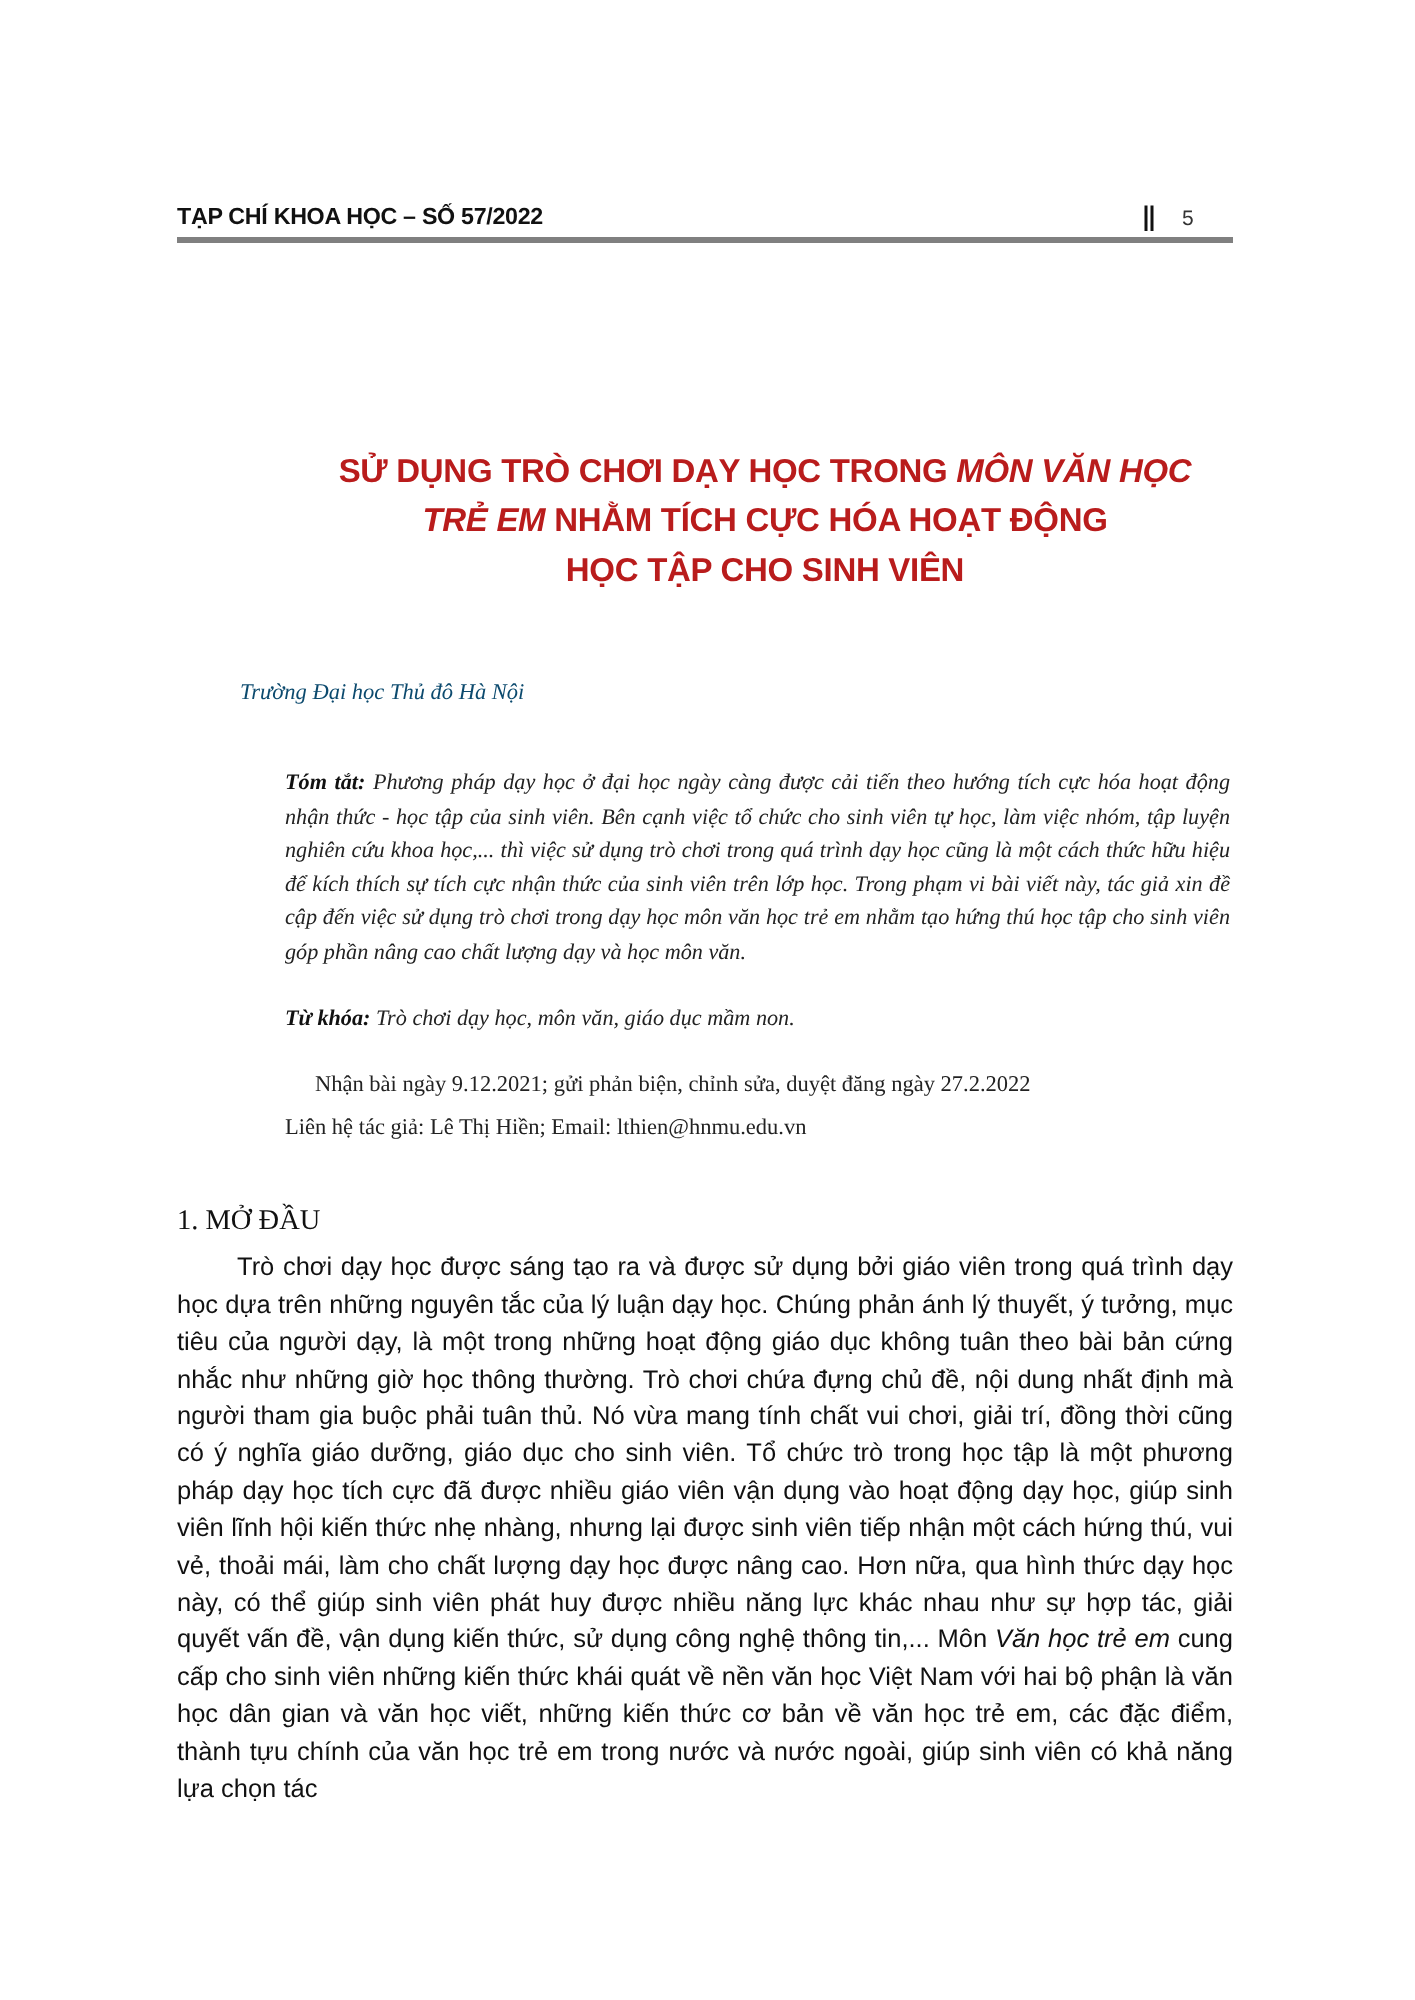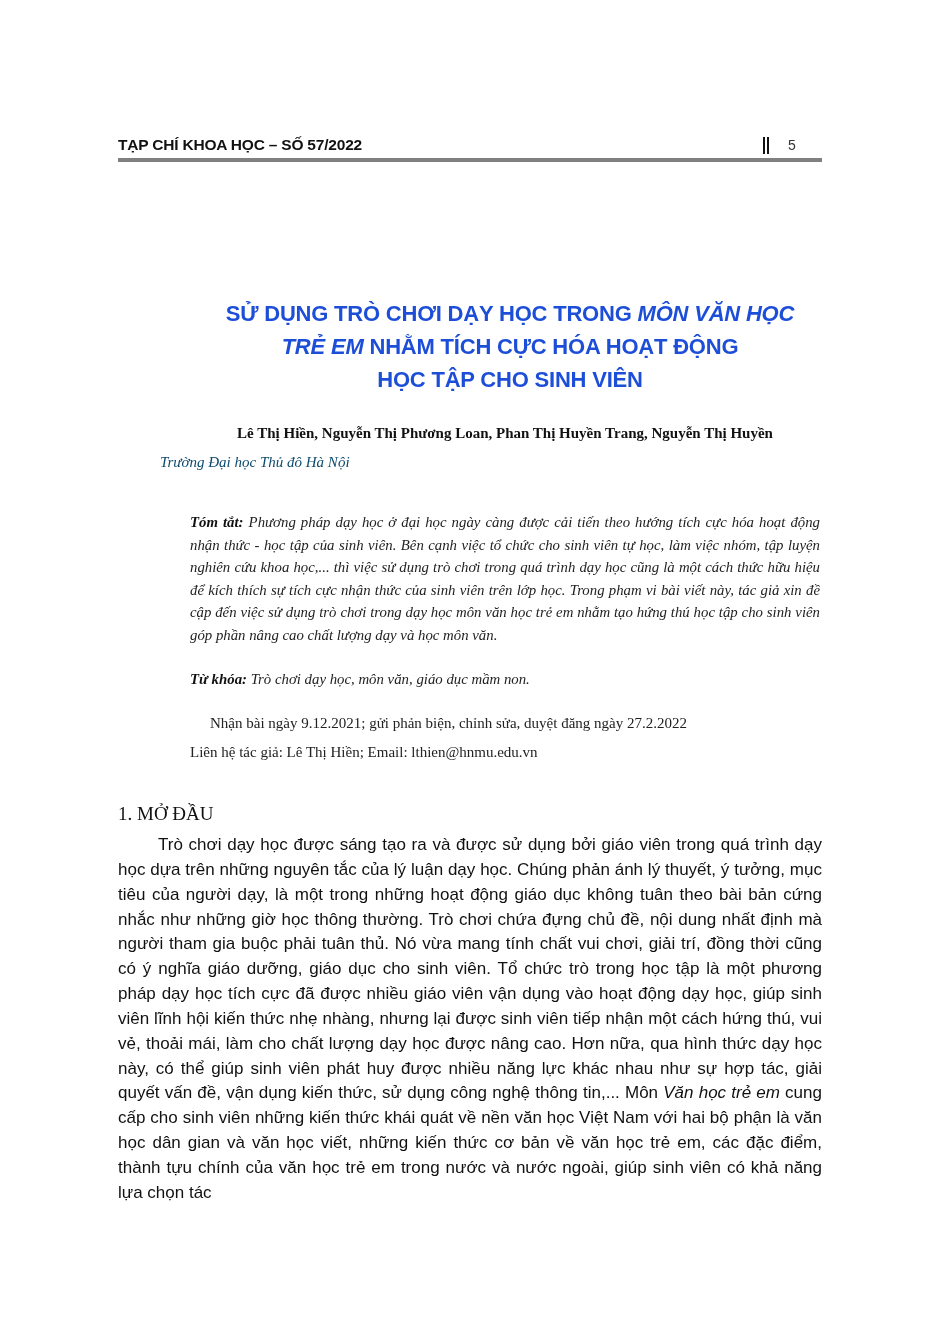--- a/index.html
+++ b/index.html
@@ -5,21 +5,21 @@
   html, body { margin: 0; padding: 0; background: #ffffff; }
   body { width: 943px; height: 1333px; position: relative; overflow: hidden; color: #111; }
   .page { position: absolute; left: 0; top: 0; width: 880px; height: 1333px; }
 
   .header { position: absolute; left: 118px; top: 136px; width: 704px; height: 22px; }
   .header-title { position: absolute; left: 0; top: 0; font-family: "Liberation Sans", sans-serif; font-weight: bold; font-size: 15.5px; letter-spacing: -0.2px; color: #111; }
   .header-bars { position: absolute; left: 645px; top: 1px; width: 6px; height: 17px; border-left: 2px solid #111; border-right: 2px solid #111; box-sizing: border-box; }
   .header-page { position: absolute; left: 670px; top: 1px; font-family: "Liberation Sans", sans-serif; font-size: 14px; color: #333; }
   .header-rule { position: absolute; left: 118px; top: 158px; width: 704px; height: 4px; background: #808080; }
 
-  .title { position: absolute; left: 170px; top: 297px; width: 680px; text-align: center; font-family: "Liberation Sans", sans-serif; font-weight: bold; font-size: 22px; line-height: 33px; color: #1d4ed8; letter-spacing: -0.2px; }
+  .title { position: absolute; left: 170px; top: 297px; width: 680px; text-align: center; font-family: "Liberation Sans", sans-serif; font-weight: bold; font-size: 22px; line-height: 33px; color: #b91c1c; letter-spacing: -0.2px; }
   .title i { font-style: italic; }
 
   .authors { position: absolute; left: 160px; top: 425px; width: 690px; text-align: center; font-family: "Liberation Serif", serif; font-weight: bold; font-size: 15px; color: #111; }
   .affiliation { position: absolute; left: 160px; top: 454px; width: 690px; text-align: left; font-family: "Liberation Serif", serif; font-style: italic; font-size: 15px; color: #0c4a6e; }
 
   .abstract { position: absolute; left: 190px; top: 511px; width: 630px; font-family: "Liberation Serif", serif; font-style: italic; font-size: 14.8px; line-height: 22.5px; text-align: justify; color: #222; }
   .abstract b { font-style: italic; font-weight: bold; color: #111; }
   .keywords { position: absolute; left: 190px; top: 671px; width: 630px; font-family: "Liberation Serif", serif; font-style: italic; font-size: 14.8px; color: #222; }
   .keywords b { font-weight: bold; color: #111; }
 
@@ -44,21 +44,20 @@
     <span class="header-page">5</span>
   </div>
   <div class="header-rule"></div>
 
   <div class="title">
     <span>SỬ DỤNG TRÒ CHƠI DẠY HỌC TRONG </span><i>MÔN VĂN HỌC</i><br>
     <i>TRẺ EM</i><span> NHẰM TÍCH CỰC HÓA HOẠT ĐỘNG</span><br>
     <span>HỌC TẬP CHO SINH VIÊN</span>
   </div>
 
-  <div class="authors">Lê Thị Hiền, Nguyễn Thị Phương Loan, Phan Thị Huyền Trang, Nguyễn Thị Huyền</div>
   <div class="affiliation">Trường Đại học Thủ đô Hà Nội</div>
 
   <div class="abstract">
     <b>Tóm tắt:</b><span> Phương pháp dạy học ở đại học ngày càng được cải tiến theo hướng tích cực hóa hoạt động nhận thức - học tập của sinh viên. Bên cạnh việc tổ chức cho sinh viên tự học, làm việc nhóm, tập luyện nghiên cứu khoa học,... thì việc sử dụng trò chơi trong quá trình dạy học cũng là một cách thức hữu hiệu để kích thích sự tích cực nhận thức của sinh viên trên lớp học. Trong phạm vi bài viết này, tác giả xin đề cập đến việc sử dụng trò chơi trong dạy học môn văn học trẻ em nhằm tạo hứng thú học tập cho sinh viên góp phần nâng cao chất lượng dạy và học môn văn.</span>
   </div>
 
   <div class="keywords">
     <b>Từ khóa:</b><span> Trò chơi dạy học, môn văn, giáo dục mầm non.</span>
   </div>
 

